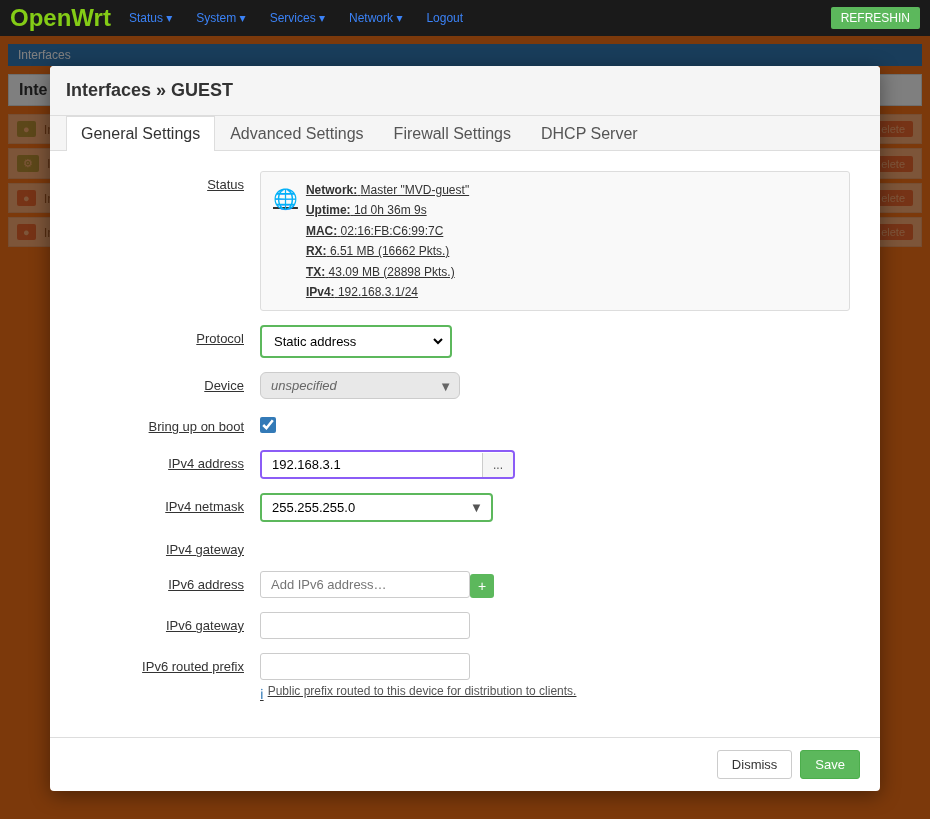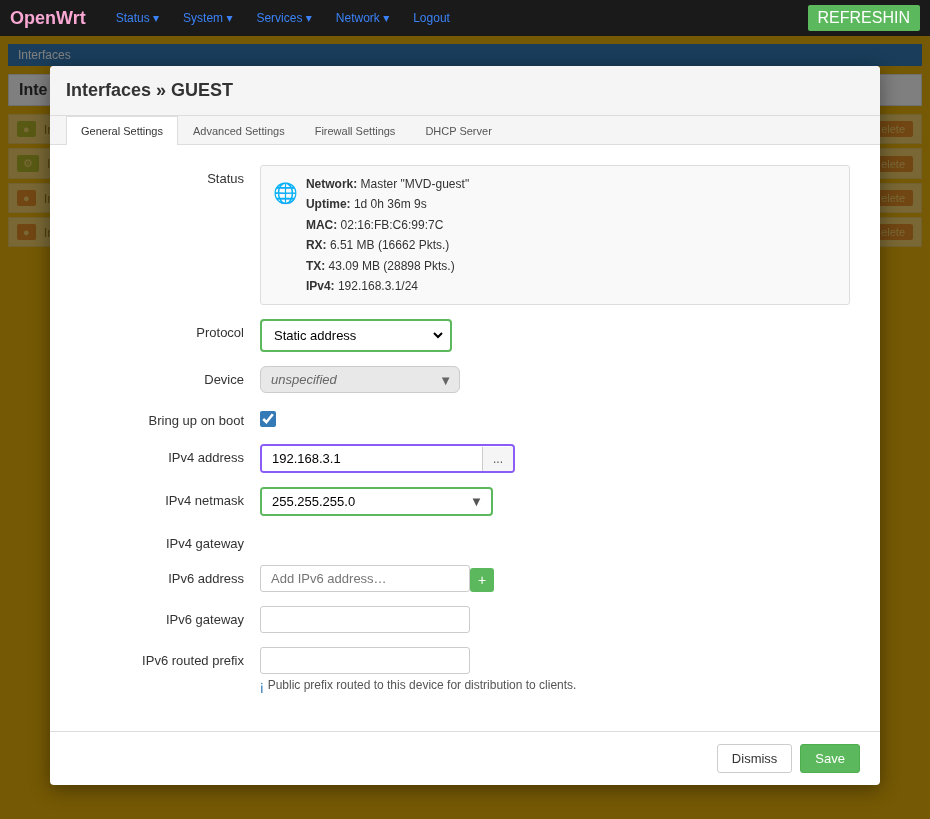--- a/index.html
+++ b/index.html
@@ -14,48 +14,48 @@
     .topnav {
       background: #1a1a1a;
       color: #ccc;
       display: flex;
       align-items: center;
       padding: 0 10px;
       height: 36px;
       gap: 4px;
     }
     .topnav-brand {
-      color: #f9a8d4;
-      font-size: 18px;
+      color: #84cc16;
+      font-size: 24px;
       font-weight: bold;
-      margin-right: 16px;
+      margin-right: 4px;
     }
     .topnav-item {
       color: #3b82f6;
       padding: 6px 10px;
       cursor: pointer;
       font-size: 12px;
       display: flex;
       align-items: center;
       gap: 4px;
     }
     .topnav-refresh {
       margin-left: auto;
       background: #5cb85c;
       color: #fff;
       padding: 4px 10px;
-      font-size: 16px;
+      font-size: 12px;
       border-radius: 2px;
     }
 
     
     .page-bg {
       position: relative;
       min-height: 783px;
-      background: #eab308;
+      background: #f97316;
       padding: 8px;
     }
 
     
     .breadcrumb-bar {
       background: #337ab7;
       color: #fff;
       padding: 4px 10px;
       font-size: 12px;
       display: flex;
@@ -125,21 +125,21 @@
     
     .tabs {
       display: flex;
       border-bottom: 1px solid #ddd;
       background: #f5f5f5;
       padding: 0 16px;
     }
     .tab {
       padding: 8px 14px;
       cursor: pointer;
-      font-size: 11px;
+      font-size: 16px;
       border: 1px solid transparent;
       border-bottom: none;
       margin-bottom: -1px;
       color: #555;
     }
     .tab.active {
       background: #fff;
       border-color: #ddd;
       border-bottom-color: #fff;
       color: #333;
@@ -148,20 +148,21 @@
     
     .modal-body {
       padding: 20px 30px;
     }
 
     
     .form-row {
       display: flex;
       align-items: flex-start;
       margin-bottom: 14px;
+      text-decoration: underline;
     }
     .form-label {
       width: 180px;
       text-align: right;
       padding-right: 16px;
       padding-top: 6px;
       color: #333;
       flex-shrink: 0;
     }
     .form-control-wrap {

